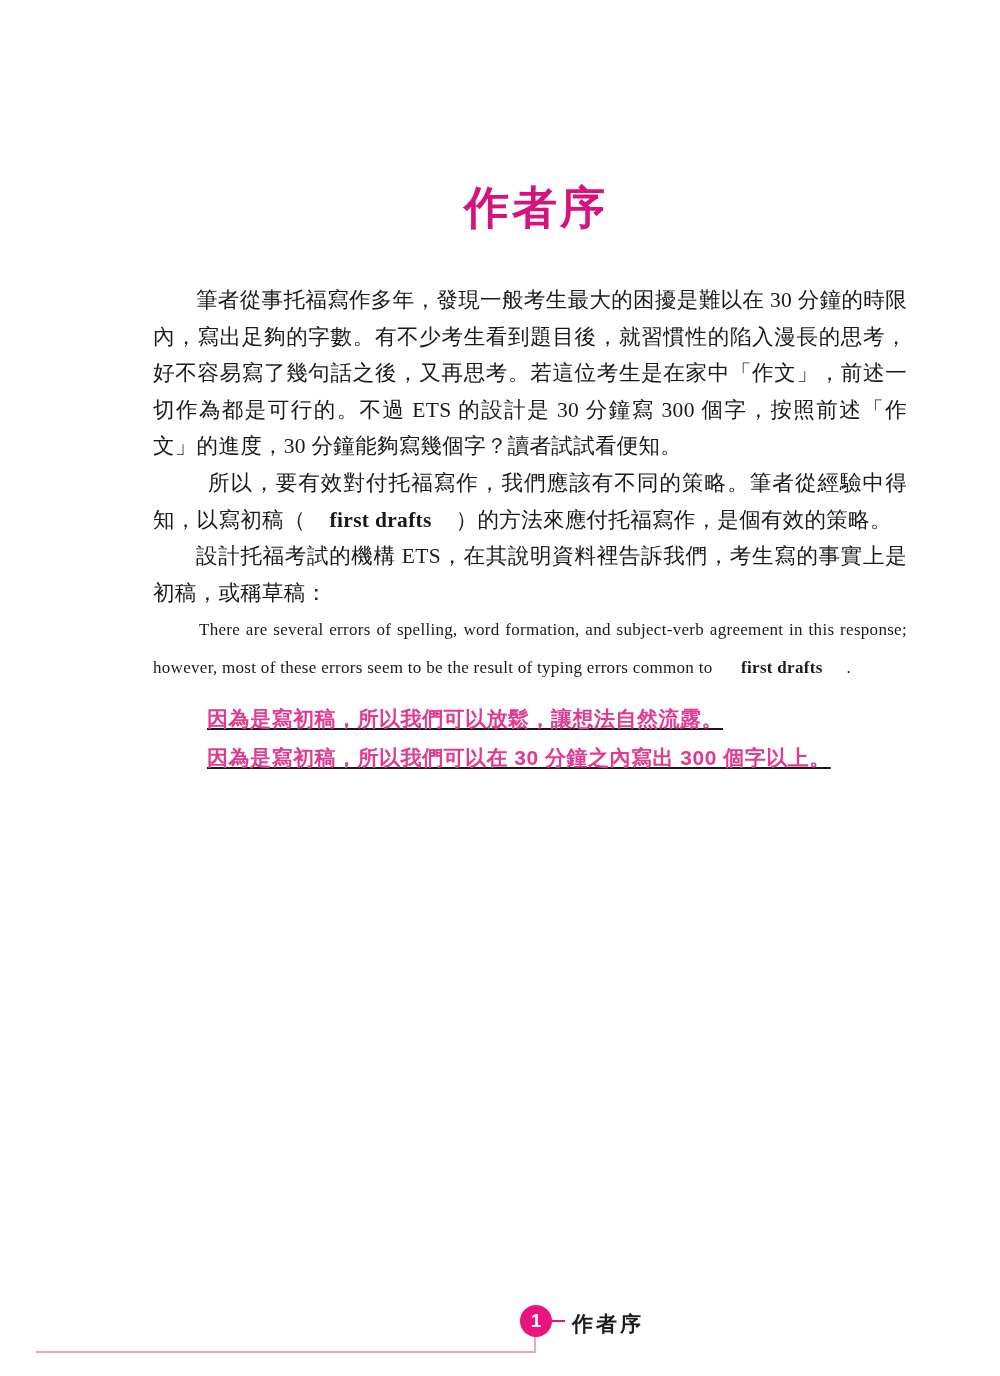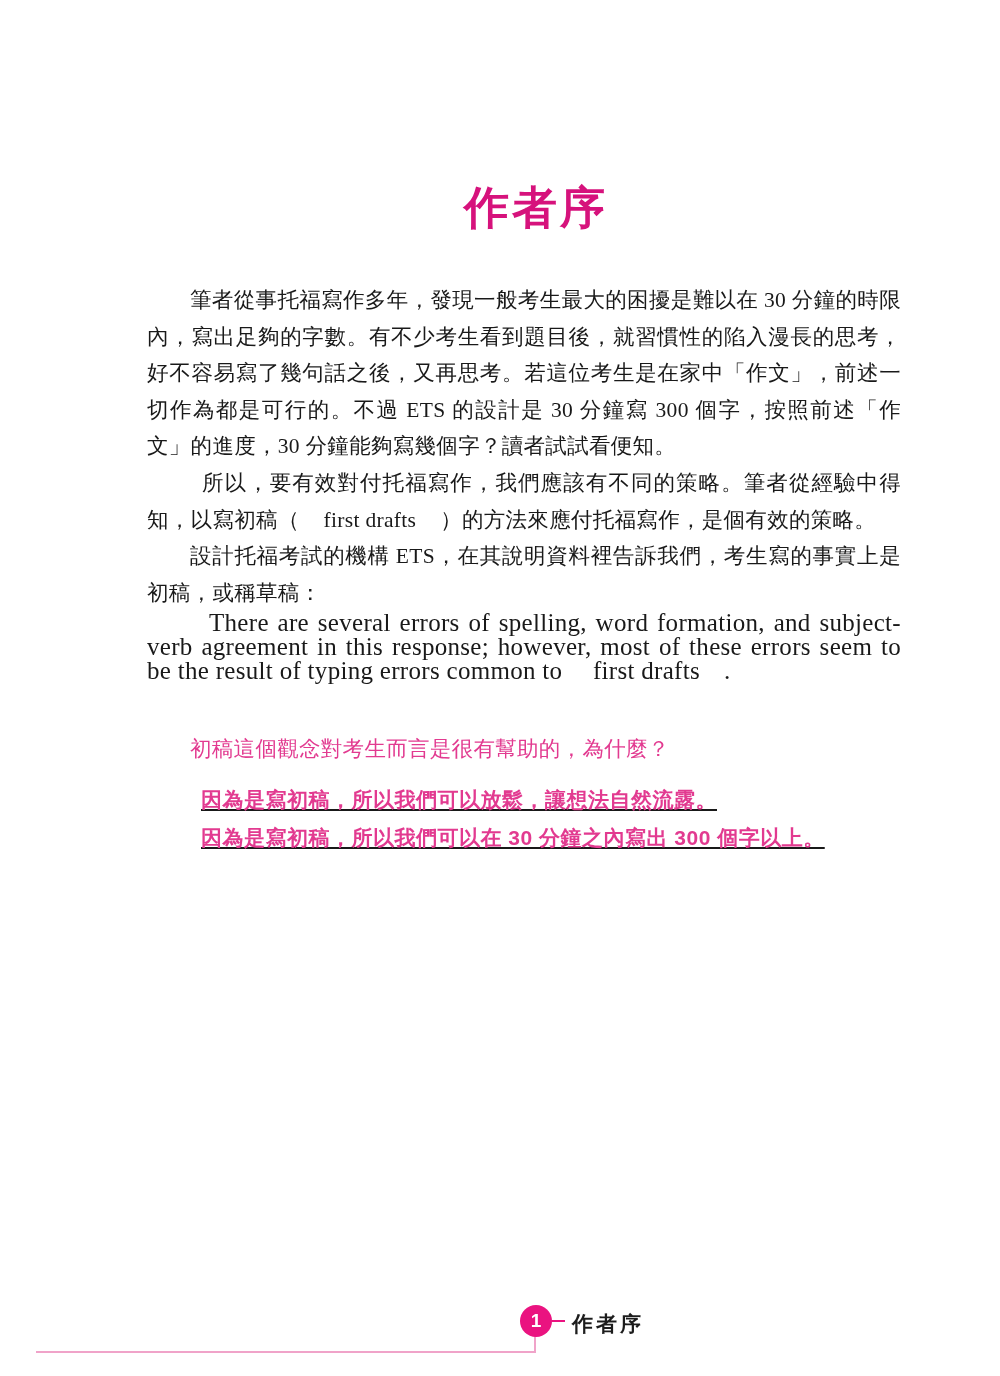--- a/index.html
+++ b/index.html
@@ -26,33 +26,33 @@
     text-align: center;
     font-size: 45px;
     font-weight: bold;
     letter-spacing: 3px;
     color: var(--title-color);
     font-family: "Liberation Serif", "DejaVu Serif", serif;
   }
   .content {
     position: absolute;
     top: 246px;
-    left: 111px;
+    left: 117px;
     width: 754px;
     font-size: 21.5px;
     line-height: 36.6px;
     text-align: justify;
     letter-spacing: 0.3px;
   }
   .content p { margin: 0; }
   .para { text-indent: 2em; }
   .en-quote {
     text-indent: 2em;
-    line-height: 24px;
-    font-size: 25px;
+    line-height: 38px;
+    font-size: 17px;
   }
   .pink-heading {
     margin-top: 48px !important;
     text-indent: 2em;
     color: var(--pink-text);
   }
   .pink-points {
     margin-top: 13px;
     text-decoration: underline;
   }
@@ -63,21 +63,21 @@
     font-weight: bold;
     font-family: "Liberation Sans", "DejaVu Sans", sans-serif;
     font-size: 21px;
     letter-spacing: 0.5px;
     text-align: left;
   }
   .last-para {
     margin-top: 32px !important;
     text-indent: 2em;
   }
-  b { font-weight: normal; }
+  b { font-weight: bold; }
 
   
   .footer-rule {
     position: absolute;
     left: 0;
     top: 1315px;
     width: 500px;
     height: 2px;
     background: var(--rule-color);
   }
@@ -134,21 +134,20 @@
 
     <p class="para">筆者從事托福寫作多年，發現一般考生最大的困擾是難以在 30 分鐘的時限內，寫出足夠的字數。有不少考生看到題目後，就習慣性的陷入漫長的思考，好不容易寫了幾句話之後，又再思考。若這位考生是在家中「作文」，前述一切作為都是可行的。不過 ETS 的設計是 30 分鐘寫 300 個字，按照前述「作文」的進度，30 分鐘能夠寫幾個字？讀者試試看便知。</p>
 
     <p class="para"><span>所以，要有效對付托福寫作，我們應該有不同的策略。筆者從經驗中得知，以寫初稿（</span><b>first drafts</b><span>）的方法來應付托福寫作，是個有效的策略。</span></p>
 
     <p class="para">設計托福考試的機構 ETS，在其說明資料裡告訴我們，考生寫的事實上是初稿，或稱草稿：</p>
 
     <p class="en-quote"><span>There are several errors of spelling, word formation, and subject-verb agreement in this response; however, most of these errors seem to be the result of typing errors common to </span><b>first drafts</b><span>.</span></p>
 
 
-    <p class="pink-heading">初稿這個觀念對考生而言是很有幫助的，為什麼？</p>
 
     <div class="pink-points">
       <p class="pink-point">因為是寫初稿，所以我們可以放鬆，讓想法自然流露。</p>
       <p class="pink-point">因為是寫初稿，所以我們可以在 30 分鐘之內寫出 300 個字以上。</p>
     </div>
 
 
   </div>
 
   <div>

